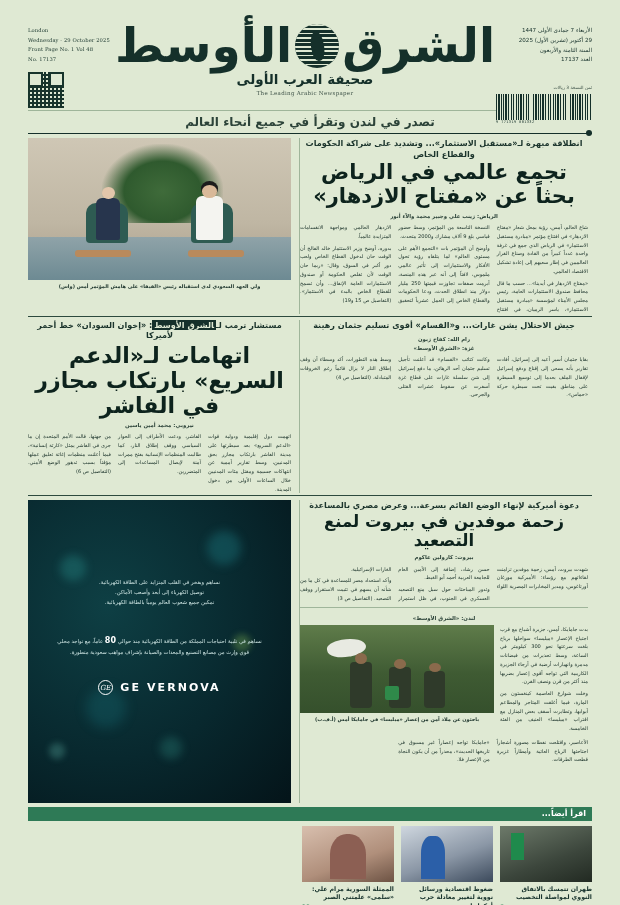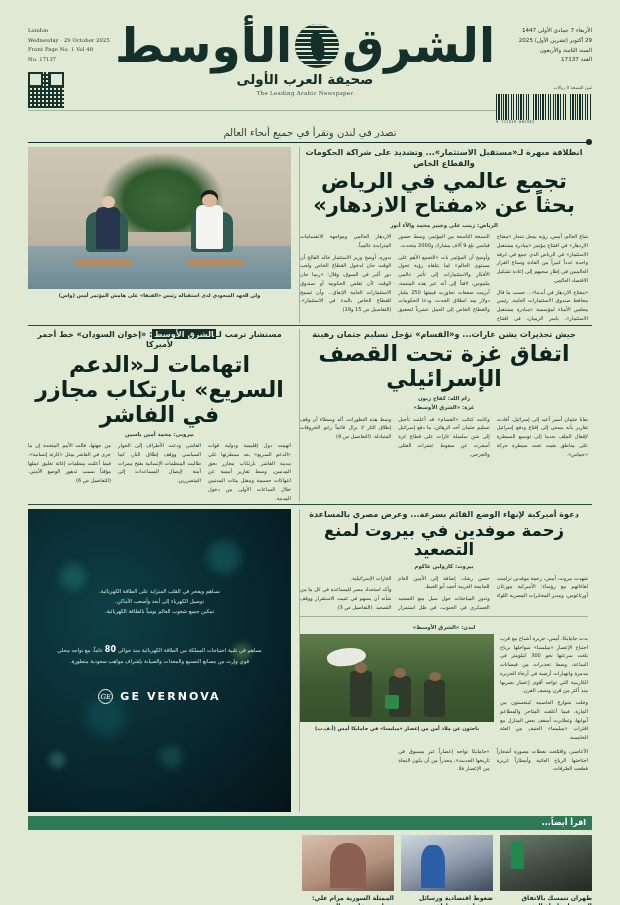--- a/index.html
+++ b/index.html
@@ -125,25 +125,24 @@
   }
   .barcode-num {
     font-family:"DejaVu Sans Mono", monospace;
     font-size:3.6px; color:#15302a; letter-spacing:.4px; direction:ltr;
     text-align:left;
   }
 
   .rule-thin { border-top: .8px solid #9fb59a; margin-top: 2px; }
   .strapline {
     text-align: center;
-    font-size: 10px;
+    font-size: 12px;
     color: #2c4339;
     padding: 4px 0 4px;
-    font-weight: normal;
-    margin-top: 12px;
+    font-weight: bold;
   }
   .rule-bullet {
     position: relative;
     border-top: 1.4px solid #15302a;
     margin-bottom: 4px;
   }
   .rule-bullet::before {
     content:""; position:absolute; right:0; top:-4px;
     width:6px; height:6px; border-radius:50%; background:#15302a;
   }
@@ -375,22 +374,21 @@
       </div>
       <div class="caption">ولي العهد السعودي لدى استقباله رئيس «الفيفا» على هامش المؤتمر أمس (واس)</div>
     </div>
   </div>
 
   <div class="hdiv-dark" style="margin-top:2px;"></div>
 
   <div class="main-grid" style="margin-top:3px;">
 
     <div class="col-right" style="padding-right:4px;">
-      <div class="kicker">جيش تحذيرات يشن غارات... و«القسام» تؤجل تسليم جثمان رهينة</div>
-      <div class="headline md">اتفاق غزة تحت القصف الإسرائيلي</div>
+      <div class="kicker">جيش الاحتلال يشن غارات... و«القسام» أقوى تسليم جثمان رهينة</div>
       <div class="byline" style="white-space:pre-line">رام الله: كفاح زبون
 غزة: «الشرق الأوسط»</div>
       <div class="body-cols" style="column-count:3;">
         <p>بقايا جثمان أسير أعيد إلى إسرائيل، أفادت تقارير بأنه يسعى إلى إقناع ودفع إسرائيل لإقفال الملف بعدما إلى توسيع السيطرة على مناطق بقيت تحت سيطرة حركة «حماس».</p>
         <p>وكانت كتائب «القسام» قد أعلنت تأجيل تسليم جثمان أحد الرهائن، ما دفع إسرائيل إلى شن سلسلة غارات على قطاع غزة أسفرت عن سقوط عشرات القتلى والجرحى.</p>
         <p>وسط هذه التطورات، أكد وسطاء أن وقف إطلاق النار لا يزال قائماً رغم الخروقات المتبادلة. (التفاصيل ص 4)</p>
       </div>
     </div>
 
     <div class="col-left" style="border-right:.8px solid #9fb59a;padding-right:8px;">

